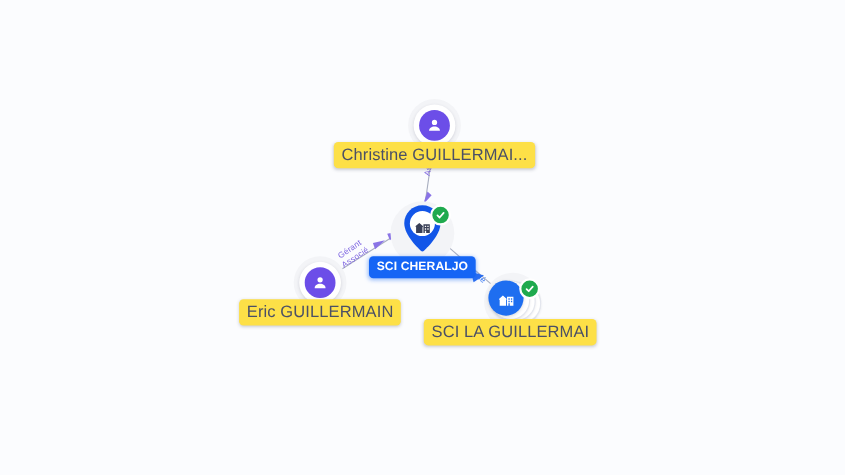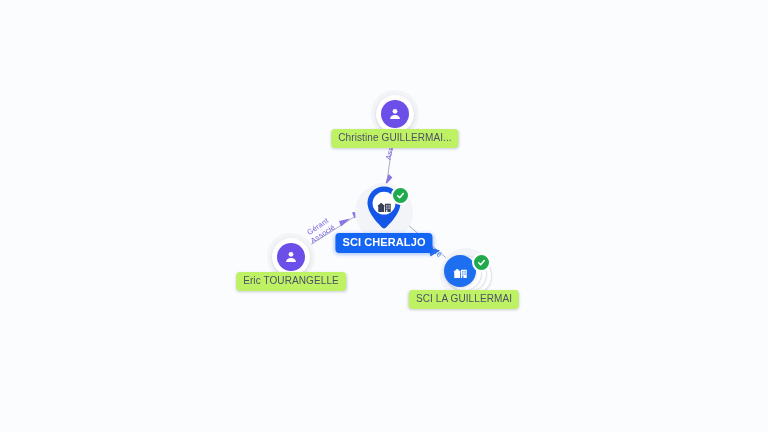--- a/index.html
+++ b/index.html
@@ -154,25 +154,25 @@
     justify-content: center;
     z-index: 5;
   }
   .badge svg { display: block; }
 
   
   .caption {
     position: absolute;
     transform: translateX(-50%);
     white-space: nowrap;
-    font-size: 10px;
+    font-size: 15px;
     line-height: 1;
     padding: 4px 7px 5px 7px;
     border-radius: 4px;
-    background: #bef264;
+    background: #fde047;
     color: #4b5066;
     box-shadow: 0 1px 3px rgba(35,40,70,.22);
     letter-spacing: .1px;
   }
   .caption.selected {
     background: #1565f5;
     color: #ffffff;
     font-weight: bold;
     font-size: 11px;
     box-shadow: 0 1px 4px rgba(21,101,245,.45);
@@ -284,21 +284,21 @@
       <div class="person-wrap">
         <div class="person-ring"></div>
         <div class="person-disc">
           <svg width="16" height="16" viewBox="0 0 24 24" fill="#ffffff">
             <circle cx="12" cy="8" r="3.6"></circle>
             <path d="M4.6 19.4c0-3.6 3.3-5.8 7.4-5.8s7.4 2.2 7.4 5.8z"></path>
           </svg>
         </div>
       </div>
     </div>
-    <div class="caption" style="left:0px; top:15px;">Eric TOURANGELLE</div>
+    <div class="caption" style="left:0px; top:15px;">Eric GUILLERMAIN</div>
   </div>
 
   <div class="node" style="left:466px; top:274px;">
     <div class="node-hit" style="width:56px; height:56px; left:0; top:0;">
       <div class="halo" style="width:52px; height:52px;"></div>
 
       <div class="stack-wrap">
         <div class="stack-sheet sheet-a"></div>
         <div class="stack-sheet sheet-b"></div>
         <div class="stack-sheet sheet-c"></div>

